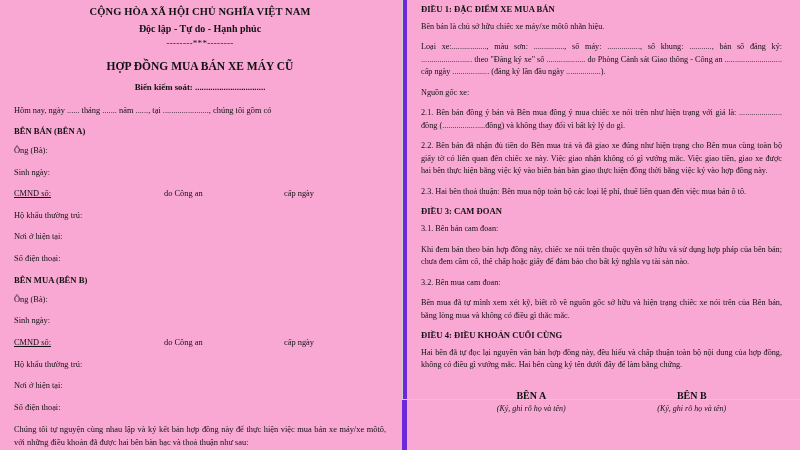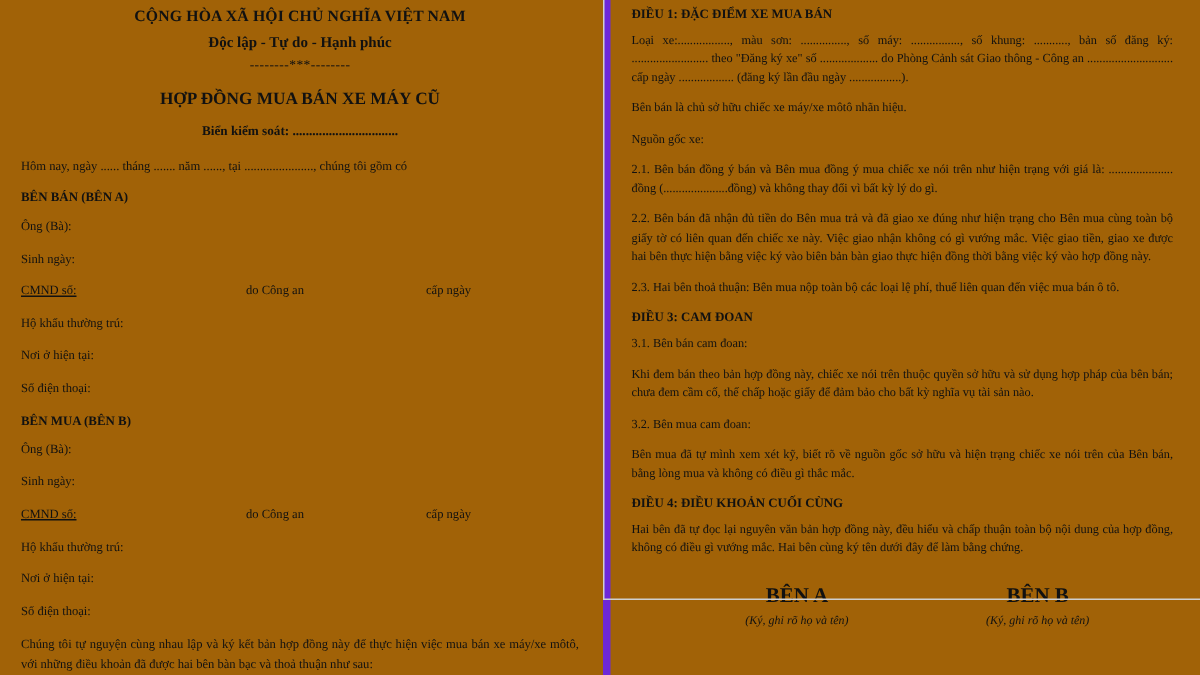--- a/index.html
+++ b/index.html
@@ -12,21 +12,21 @@
     height: 450px;
     overflow: hidden;
     font-family: "Liberation Serif", serif;
     color: #111111;
   }
   .page {
     position: relative;
     width: 800px;
     height: 450px;
     display: flex;
-    background: #a16207;
+    background: #f9a8d4;
   }
   .col {
     position: relative;
     box-sizing: border-box;
     overflow: hidden;
   }
   .col-left {
     width: 402px;
     padding: 4px 16px 0 14px;
   }
@@ -112,21 +112,21 @@
   }
   .sign-row {
     display: flex;
     margin-top: 18px;
   }
   .sign-cell {
     flex: 1;
     text-align: center;
   }
   .sign-title {
-    font-size: 14px;
+    font-size: 10px;
     font-weight: bold;
     margin-bottom: 3px;
   }
   .sign-sub {
     font-size: 8px;
     font-style: italic;
   }
   .sign-left-pad { width: 30px; }
   .sign-right-pad { width: 10px; }
   .pos-cmnd {
@@ -175,22 +175,22 @@
     <div class="field">Hộ khẩu thường trú:</div>
     <div class="field">Nơi ở hiện tại:</div>
     <div class="field">Số điện thoại:</div>
 
     <div class="para">Chúng tôi tự nguyện cùng nhau lập và ký kết bản hợp đồng này để thực hiện việc mua bán xe máy/xe môtô, với những điều khoản đã được hai bên bàn bạc và thoả thuận như sau:</div>
   </div>
 
   <div class="col col-right">
 
     <div class="r-head">ĐIỀU 1: ĐẶC ĐIỂM XE MUA BÁN</div>
+    <div class="r-para">Bên bán là chủ sở hữu chiếc xe máy/xe môtô nhãn hiệu.</div>
     <div class="r-para">Loại xe:................., màu sơn: ..............., số máy: ................, số khung: ..........., bản số đăng ký: ......................... theo "Đăng ký xe" số ................... do Phòng Cảnh sát Giao thông - Công an ............................ cấp ngày .................. (đăng ký lần đầu ngày .................).</div>
-    <div class="r-para">Bên bán là chủ sở hữu chiếc xe máy/xe môtô nhãn hiệu.</div>
     <div class="r-para">Nguồn gốc xe:</div>
 
     <div class="r-para">2.1. Bên bán đồng ý bán và Bên mua đồng ý mua chiếc xe nói trên như hiện trạng với giá là: ..................... đồng (.....................đồng) và không thay đổi vì bất kỳ lý do gì.</div>
     <div class="r-para">2.2. Bên bán đã nhận đủ tiền do Bên mua trả và đã giao xe đúng như hiện trạng cho Bên mua cùng toàn bộ giấy tờ có liên quan đến chiếc xe này. Việc giao nhận không có gì vướng mắc. Việc giao tiền, giao xe được hai bên thực hiện bằng việc ký vào biên bản bàn giao thực hiện đồng thời bằng việc ký vào hợp đồng này.</div>
     <div class="r-para">2.3. Hai bên thoả thuận: Bên mua nộp toàn bộ các loại lệ phí, thuế liên quan đến việc mua bán ô tô.</div>
 
     <div class="r-head">ĐIỀU 3: CAM ĐOAN</div>
     <div class="r-para">3.1. Bên bán cam đoan:</div>
     <div class="r-para">Khi đem bán theo bản hợp đồng này, chiếc xe nói trên thuộc quyền sở hữu và sử dụng hợp pháp của bên bán; chưa đem cầm cố, thế chấp hoặc giấy để đảm bảo cho bất kỳ nghĩa vụ tài sản nào.</div>
     <div class="r-para">3.2. Bên mua cam đoan:</div>

